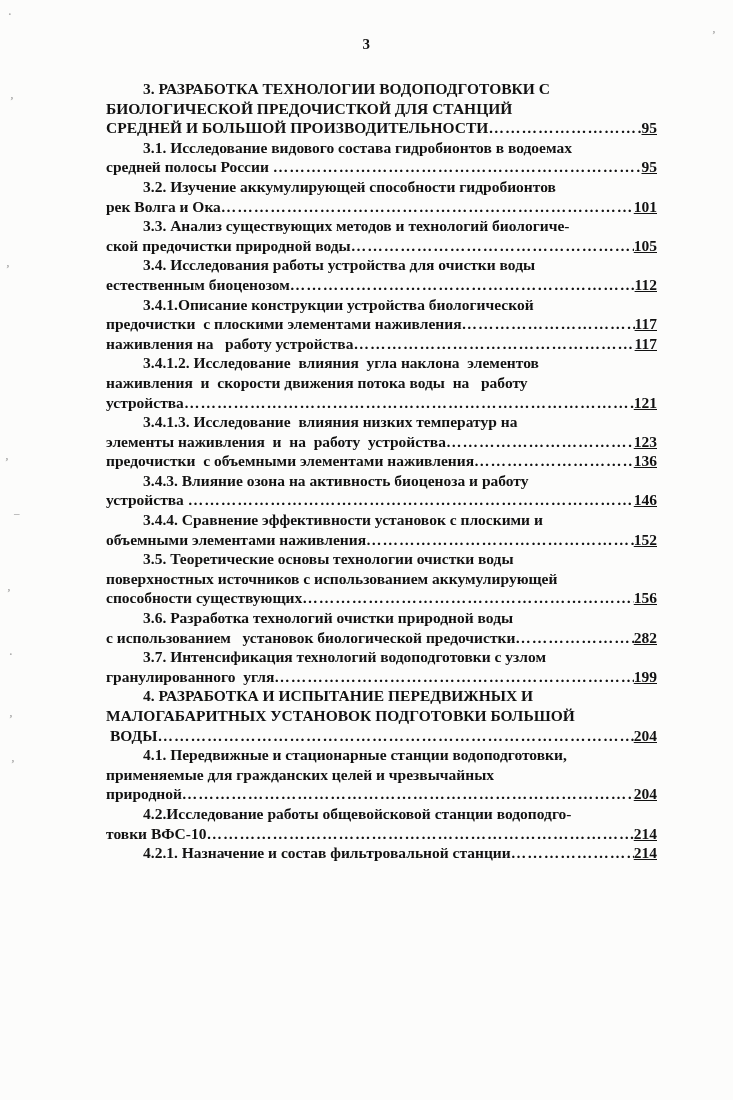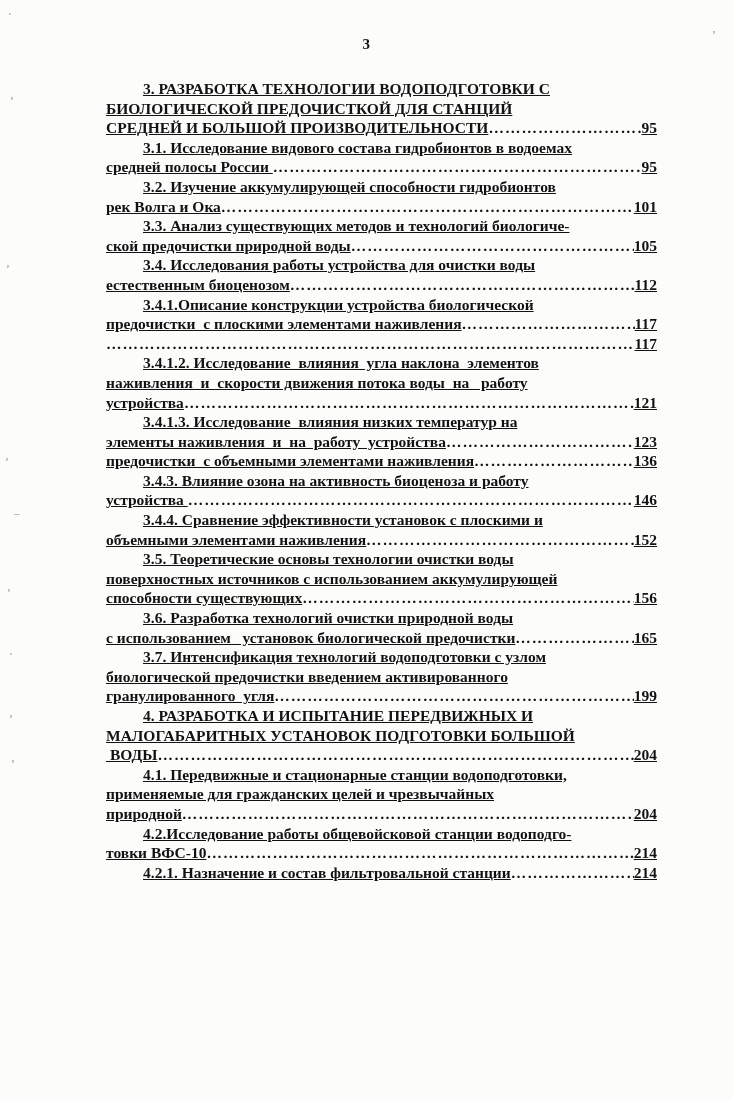--- a/index.html
+++ b/index.html
@@ -23,21 +23,21 @@
     margin: 26px 76px 0 106px;
   }
   .line {
     display: flex;
     align-items: baseline;
     font-size: 15.5px;
     line-height: 19.6px;
     white-space: pre;
   }
   .line.indent { padding-left: 37px; }
-  .line-text { white-space: pre; flex: 0 0 auto; text-decoration: underline; }
+  .line-text { white-space: pre; flex: 0 0 auto; }
   .leader {
     flex: 1 1 auto;
     overflow: hidden;
     white-space: nowrap;
     letter-spacing: 1px;
   }
   .page-ref { flex: 0 0 auto; white-space: nowrap; text-decoration: underline; }
   .artifact {
     position: absolute;
     color: #444;
@@ -111,20 +111,21 @@
     <span class="line-text">3.4.1.Описание конструкции устройства биологической</span>
     
     
   </div>
       <div class="line">
     <span class="line-text">предочистки  с плоскими элементами наживления</span>
     <span class="leader">……………………………………………………………………………………………………………………………………………………………………………………………………………………</span>
     <span class="page-ref">117</span>
   </div>
       <div class="line">
+    <span class="line-text">наживления на   работу устройства</span>
     <span class="leader">……………………………………………………………………………………………………………………………………………………………………………………………………………………</span>
     <span class="page-ref">117</span>
   </div>
       <div class="line indent no-ref">
     <span class="line-text">3.4.1.2. Исследование  влияния  угла наклона  элементов</span>
     
     
   </div>
       <div class="line no-ref">
     <span class="line-text">наживления  и  скорости движения потока воды  на   работу</span>
@@ -187,29 +188,24 @@
     <span class="page-ref">156</span>
   </div>
       <div class="line indent no-ref">
     <span class="line-text">3.6. Разработка технологий очистки природной воды</span>
     
     
   </div>
       <div class="line">
     <span class="line-text">с использованием   установок биологической предочистки</span>
     <span class="leader">……………………………………………………………………………………………………………………………………………………………………………………………………………………</span>
-    <span class="page-ref">165</span>
+    <span class="page-ref">282</span>
   </div>
       <div class="line indent no-ref">
     <span class="line-text">3.7. Интенсификация технологий водоподготовки с узлом</span>
-    
-    
-  </div>
-      <div class="line no-ref">
-    <span class="line-text">биологической предочистки введением активированного</span>
     
     
   </div>
       <div class="line">
     <span class="line-text">гранулированного  угля</span>
     <span class="leader">……………………………………………………………………………………………………………………………………………………………………………………………………………………</span>
     <span class="page-ref">199</span>
   </div>
       <div class="line indent no-ref">
     <span class="line-text">4. РАЗРАБОТКА И ИСПЫТАНИЕ ПЕРЕДВИЖНЫХ И</span>

